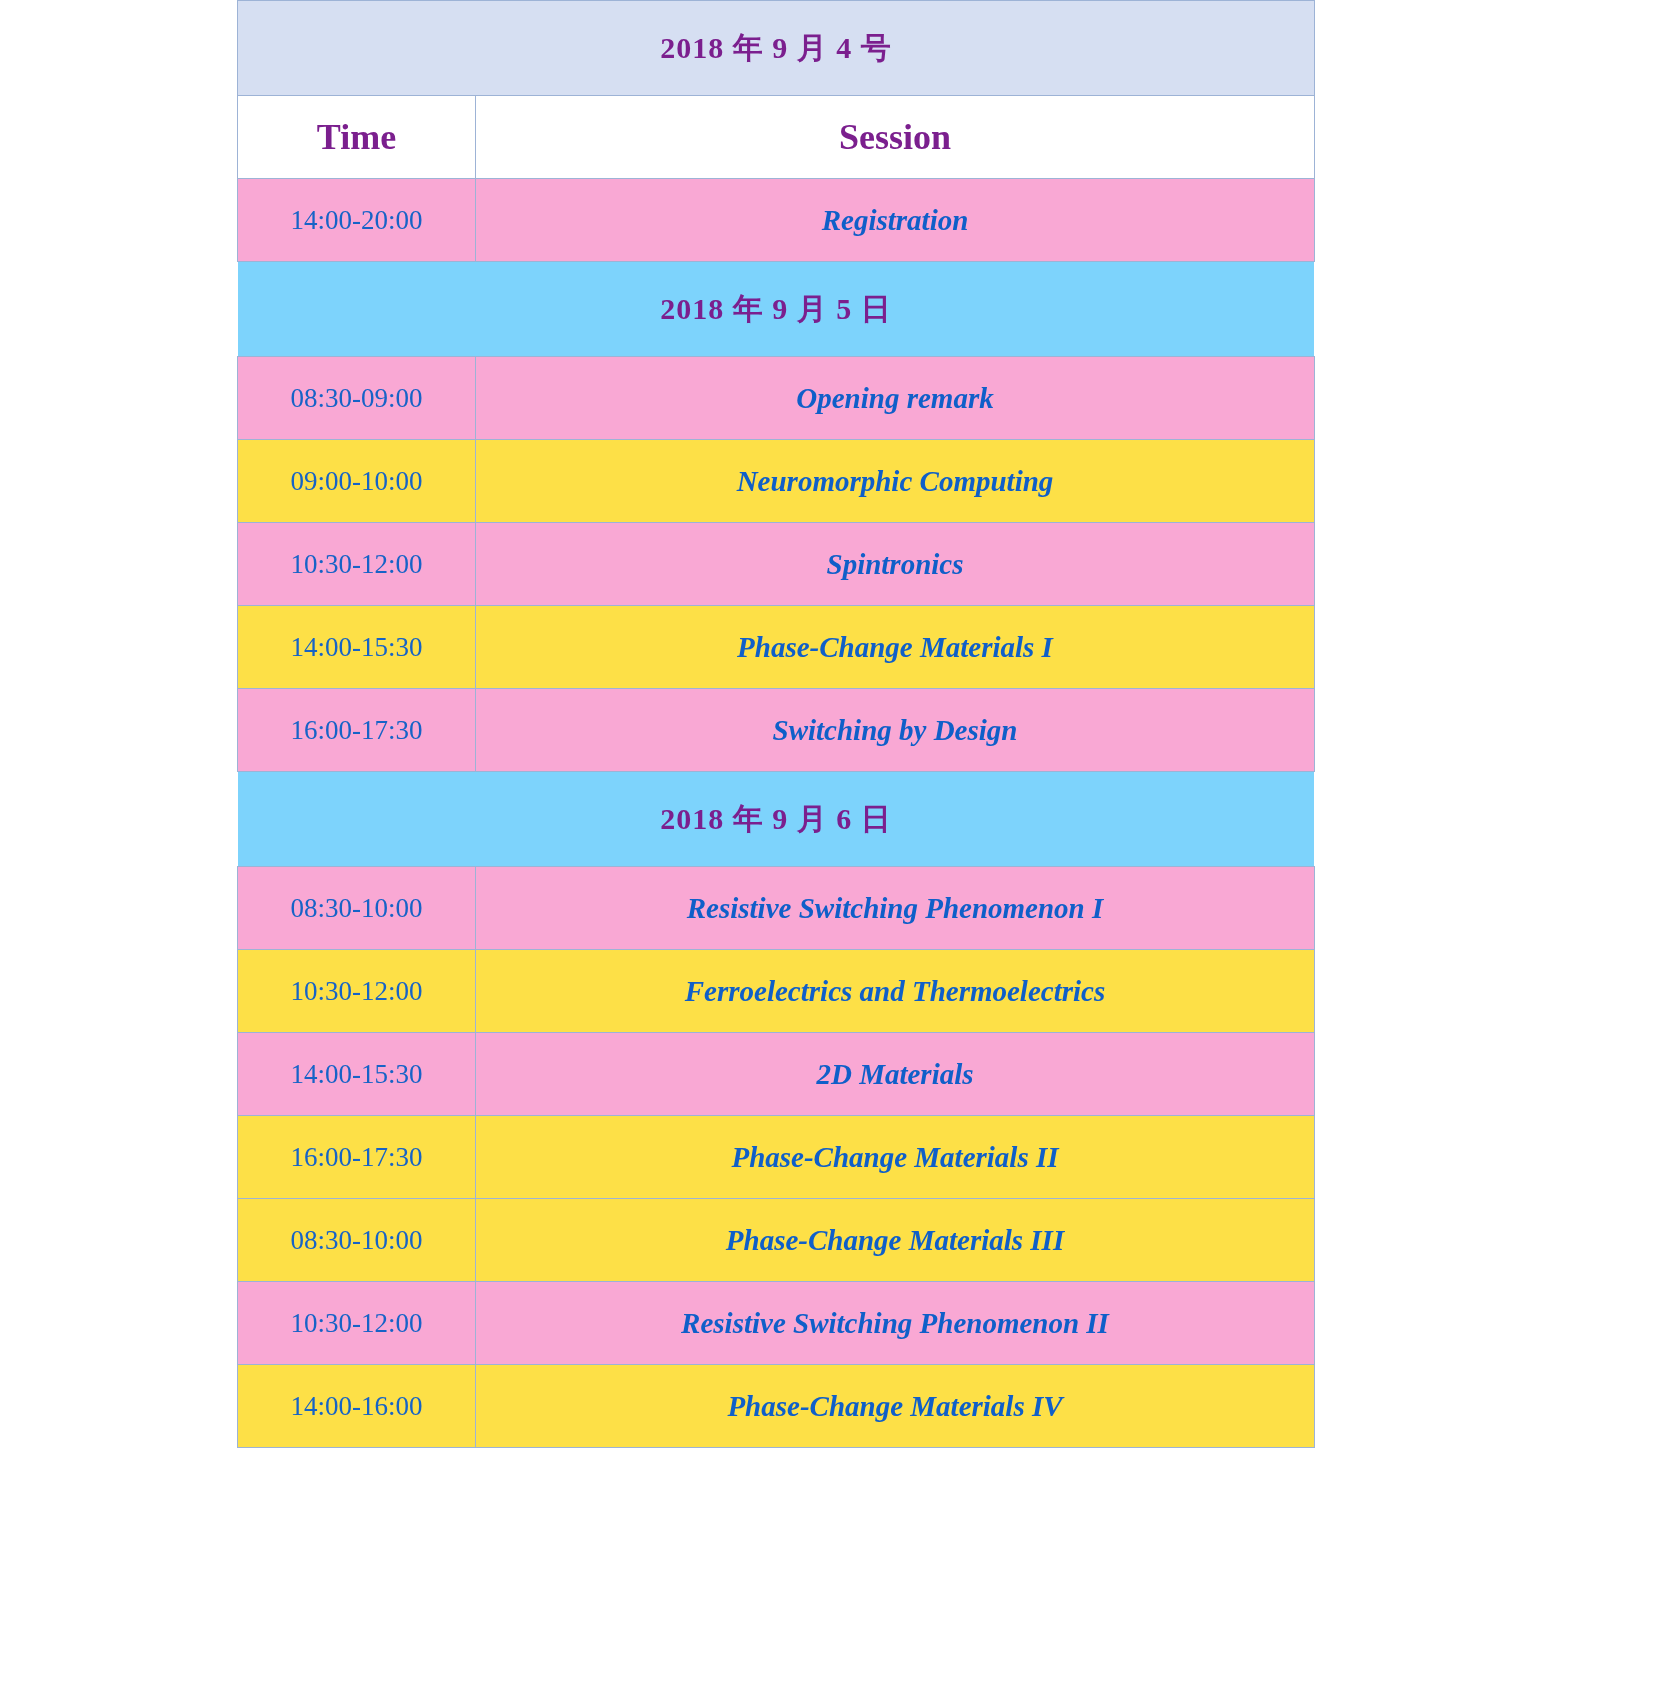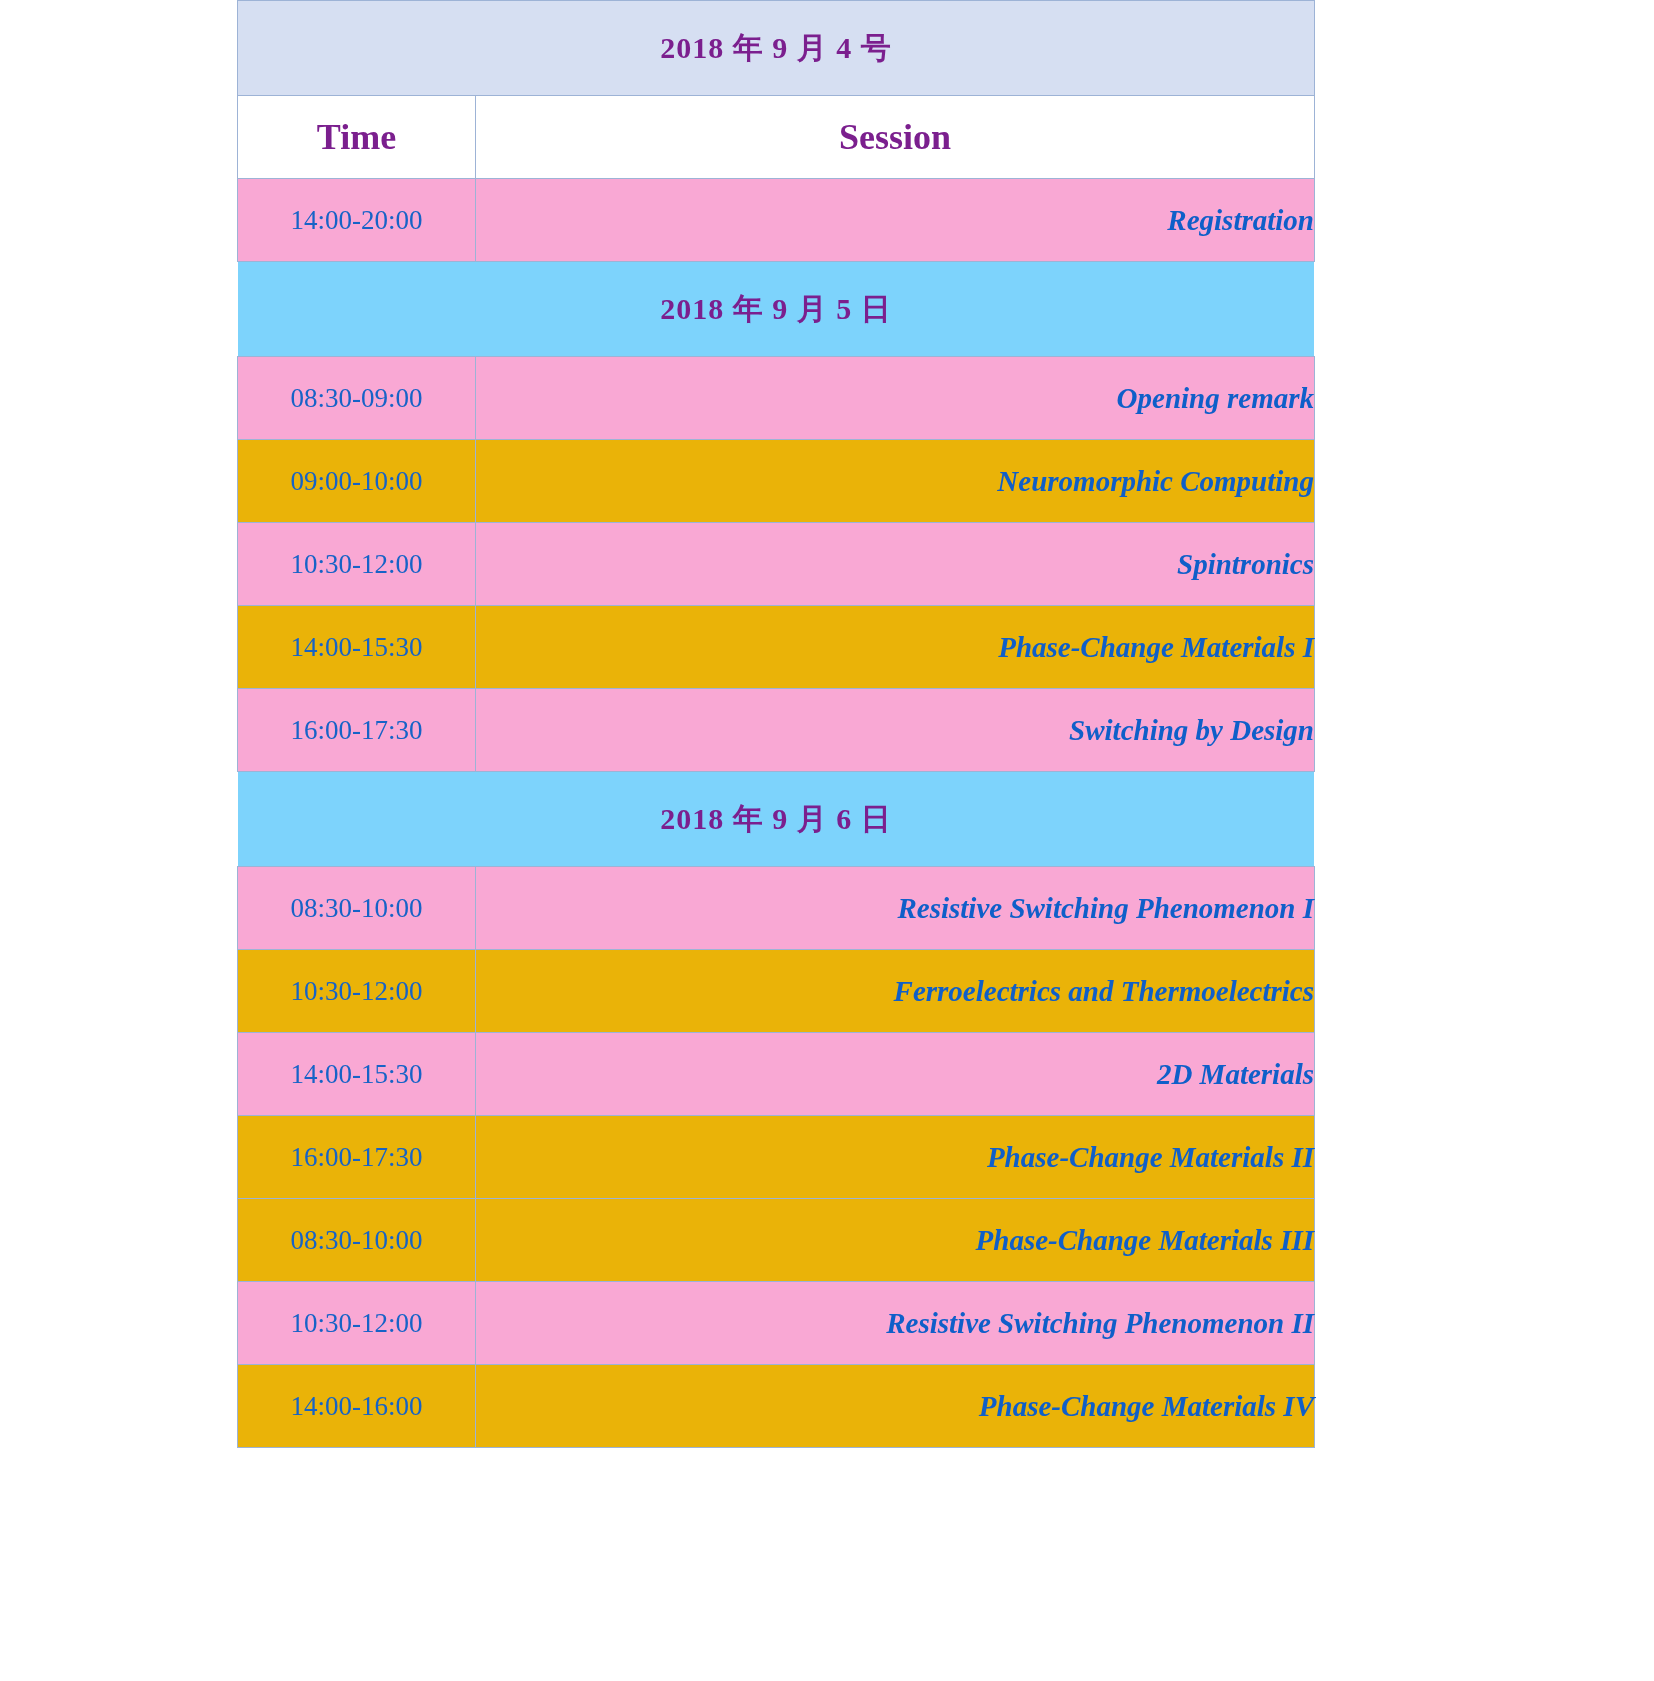--- a/index.html
+++ b/index.html
@@ -68,24 +68,23 @@
     color: #1663c7;
     font-size: 27px;
     font-weight: normal;
     font-style: normal;
   }
   tr.row td.session {
     color: #0f5fc9;
     font-size: 29px;
     font-weight: bold;
     font-style: italic;
-    text-align: right;
   }
   tr.row.shaded td { background: #f9a8d4; }
-  tr.row.white td { background: #eab308; }
+  tr.row.white td { background: #fde047; }
 </style>
 </head>
 <body>
 
 <div class="page">
   <table class="schedule">
     <colgroup>
       <col class="c-time">
       <col class="c-session">
     </colgroup>

